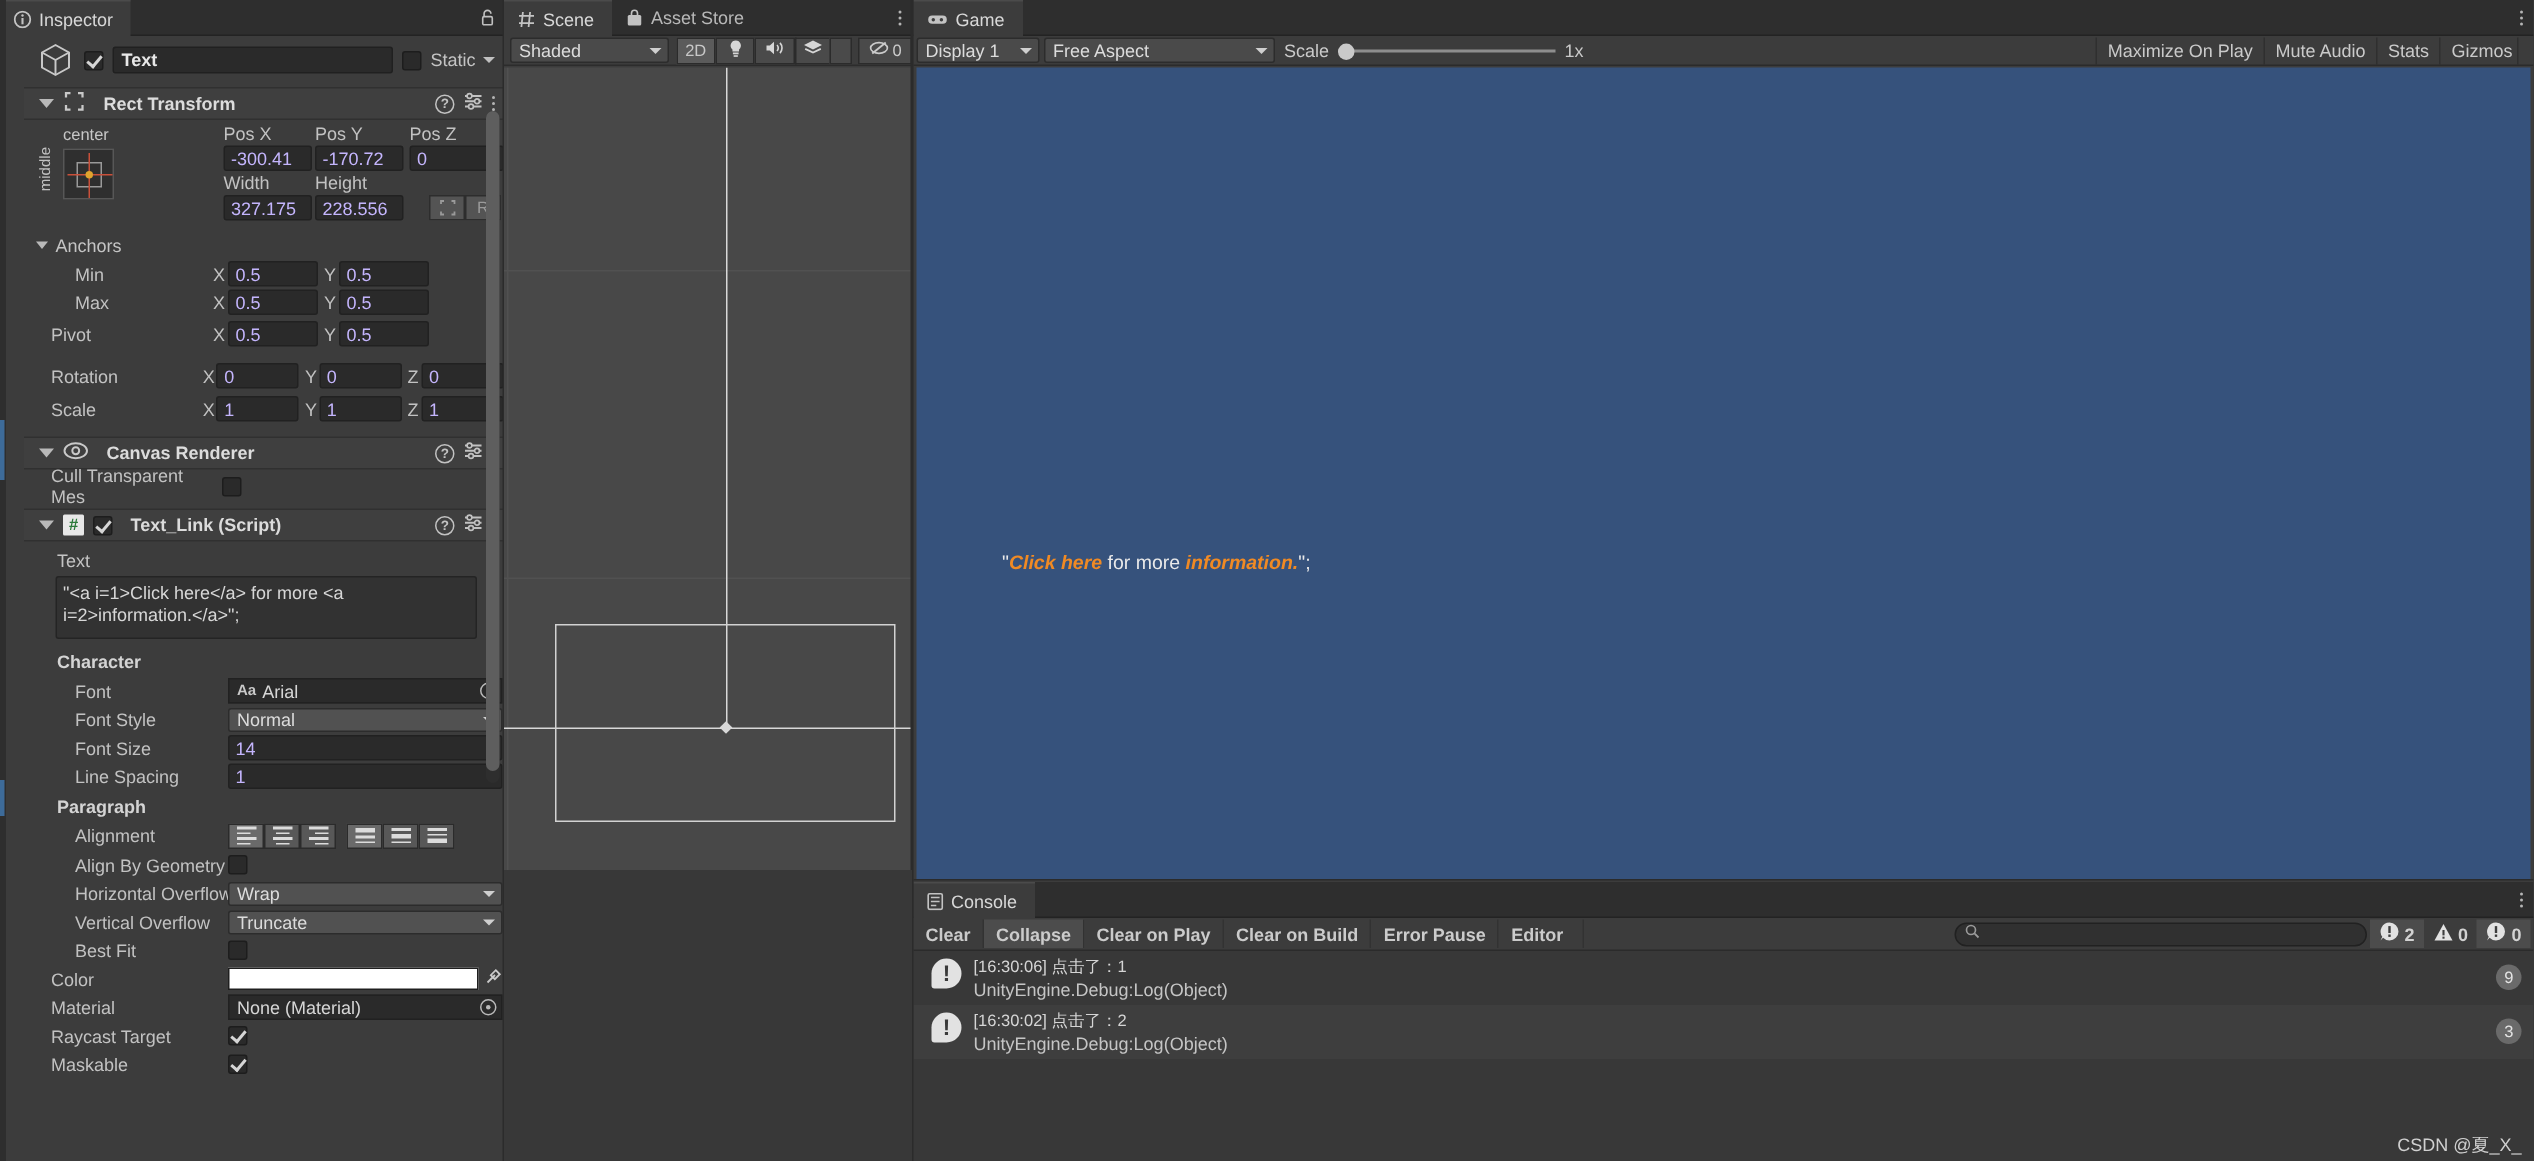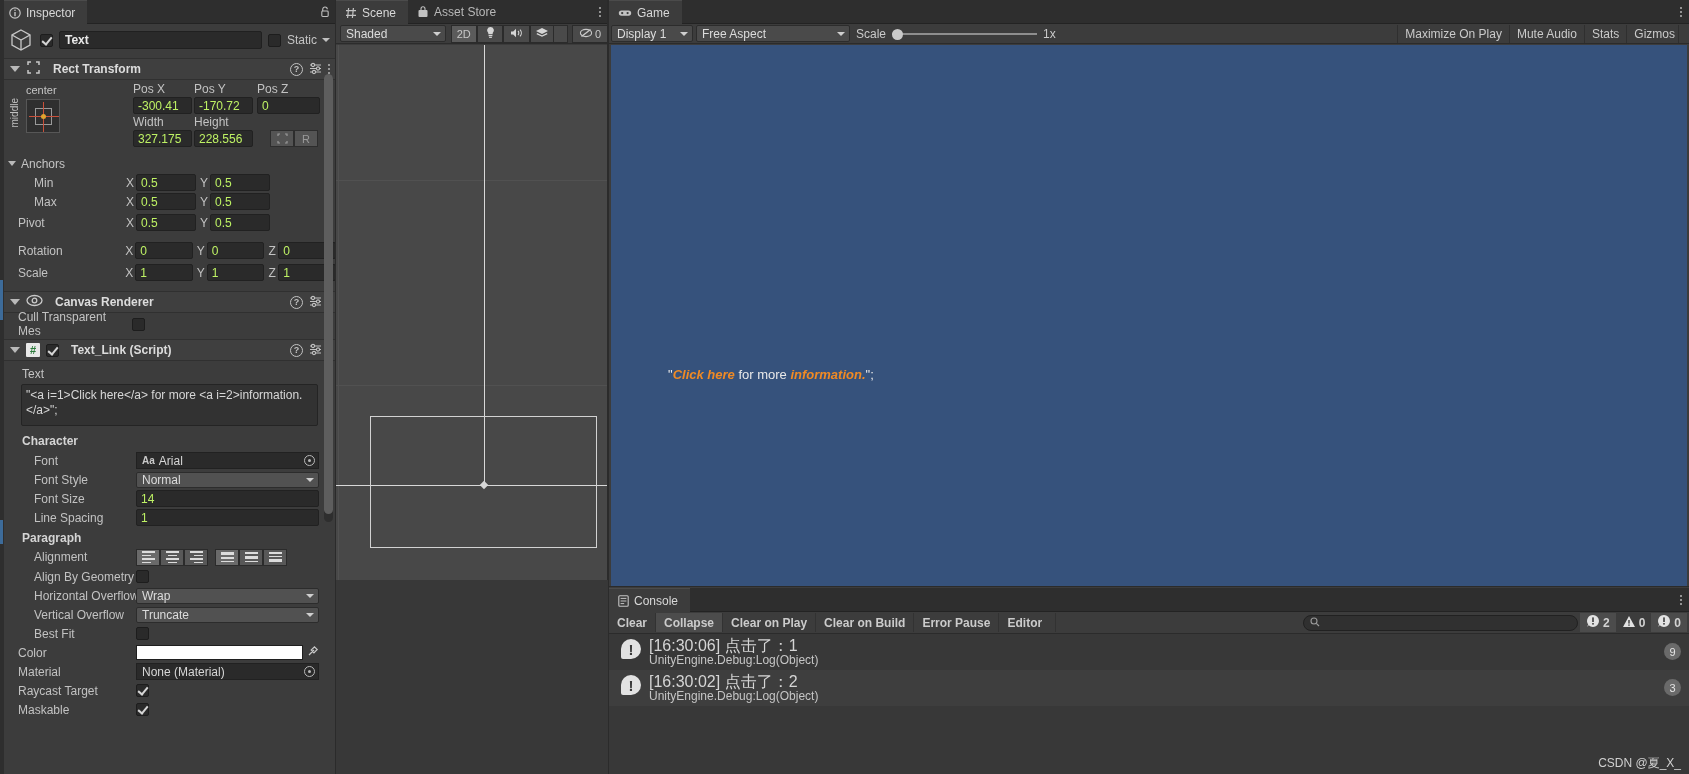--- a/index.html
+++ b/index.html
@@ -33,21 +33,21 @@
   .tab-menu {
     width: 16px; display:flex; align-items:center; justify-content:center;
     color: #b0b0b0; font-size: 13px; letter-spacing:0; line-height: 6px;
   }
   .vdots { display:flex; flex-direction:column; gap:2px; align-items:center; }
   .vdots i { width:2px; height:2px; background:#b5b5b5; border-radius:50%; display:block; }
 
   
   #inspector { left:0; top:0; width:336px; height:774px; background:#3c3c3c; }
   #inspector .tabbar { width:336px; }
-  .insp-body { position:absolute; top:24px; left:0; width:336px; height:750px; overflow:hidden; background:#3c3c3c; }
+  .insp-body { position:absolute; top:24px; left:0; width:336px; height:750px; overflow:hidden; background:#3c3c3c;padding-left:16px; }
 
   .insp-head { display:flex; align-items:center; height:28px; padding: 4px 6px 0 8px; gap:6px;}
   .cube-icon { width:26px; height:26px; position:relative; flex:0 0 26px; }
   .chk {
     width:13px; height:13px; background:#2a2a2a; border:1px solid #1d1d1d; border-radius:2px;
     position:relative; flex:0 0 13px;
   }
   .chk.on::after {
     content:""; position:absolute; left:3px; top:0px; width:4px; height:8px;
     border:solid #d6d6d6; border-width:0 2px 2px 0; transform:rotate(40deg);
@@ -78,21 +78,21 @@
   .hicon { color:#bdbdbd; font-size:11px; }
   .circ-q {
     width:13px;height:13px;border-radius:50%;border:1.5px solid #c2c2c2;color:#c2c2c2;
     font-size:9px;display:flex;align-items:center;justify-content:center;font-weight:bold;
   }
 
   .row { display:flex; align-items:center; height:19px; padding-left:8px; }
   .row .rlabel { color:#c2c2c2; font-size:12px; }
   .inp {
     background:#2a2a2a; border:1px solid #212121; border-radius:2px; height:17px;
-    color:#bef264; font-size:12px; padding:0 4px; line-height:16px; overflow:hidden; white-space:nowrap;
+    color:#c4b5fd; font-size:12px; padding:0 4px; line-height:16px; overflow:hidden; white-space:nowrap;
   }
   .axis { color:#c2c2c2; font-size:12px; width:10px; display:inline-block;}
   .sec-foldout { display:flex; align-items:center; height:19px; padding-left:8px; gap:5px; }
   .sec-foldout .fold-s { width:0;height:0;border-left:4px solid transparent;border-right:4px solid transparent;border-top:5px solid #b9b9b9;}
 
   .anchor-preset {
     width:34px;height:34px;background:#2f2f2f;border:1px solid #575757;position:relative;
   }
   .ap-box { position:absolute; left:8px; top:8px; width:17px; height:17px; border:1px solid #9a9a9a;}
   .ap-hl { position:absolute; left:16px; top:2px; width:1px; height:30px; background:#c9503a;}
@@ -185,21 +185,21 @@
   .cnt-chip { height:19px;display:flex;align-items:center;gap:3px;padding:0 6px;color:#d2d2d2;font-size:12px; }
   .cnt-chip.sel { background:#4c4c4c; }
   .log-row { display:flex; align-items:flex-start; gap:8px; padding:4px 0 4px 12px; height:36px; }
   .log-row.alt { background:#3e3e3e; }
   .log-row.dark { background:#383838; }
   .logicon {
     width:20px;height:20px;border-radius:50% 50% 50% 2px; background:#e2e2e2; color:#3a3a3a;
     font-weight:bold; font-size:15px; display:flex;align-items:center;justify-content:center;
     flex:0 0 20px; margin-top:1px;
   }
-  .log-l1 { color:#d5d5d5; font-size:16px; line-height:15px; }
+  .log-l1 { color:#d5d5d5; font-size:11px; line-height:15px; }
   .log-l2 { color:#c5c5c5; font-size:12px; line-height:15px; }
   .badge-right {
     position:absolute; right:8px; width:17px;height:17px;border-radius:50%;background:#6a6a6a;
     color:#e4e4e4; font-size:11px; display:flex;align-items:center;justify-content:center;
   }
   .watermark { position:absolute; right:8px; bottom:2px; color:#d0d0d0; font-size:12px; }
 
   .sep-v { position:absolute; width:1px; background:#2b2b2b; }
   .sep-h { position:absolute; height:1px; background:#2b2b2b; }
 </style>

